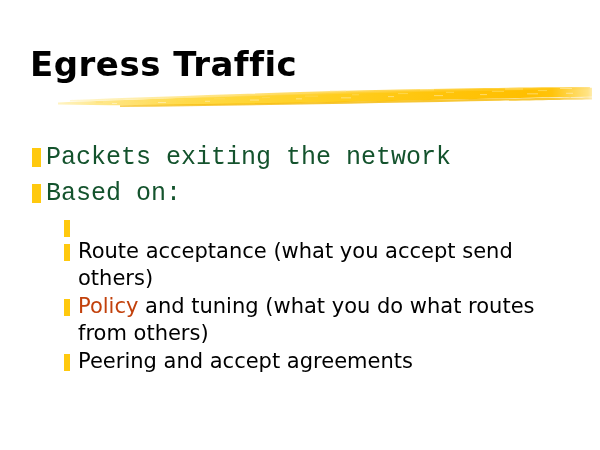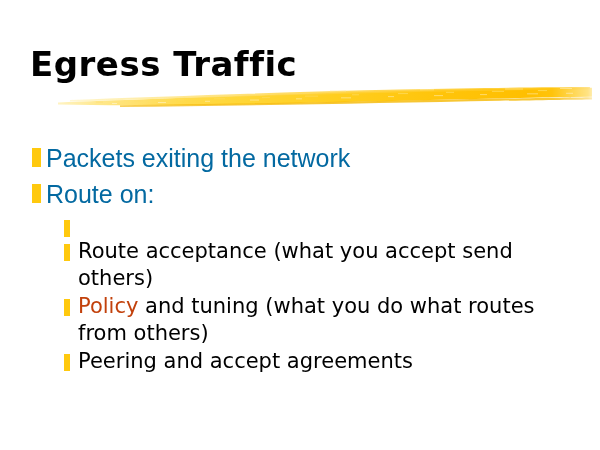--- a/index.html
+++ b/index.html
@@ -61,24 +61,24 @@
   }
   .marker-l1 {
     flex: 0 0 auto;
     width: 9px;
     height: 19px;
     background: #FFC90E;
     margin-top: 6px;
     margin-right: 5px;
   }
   .text-l1 {
-    font-family: Liberation Sans, sans-serif;
+    font-family: Liberation Mono, monospace;
     font-size: 25px;
     line-height: 32px;
-    color: #0369a1;
+    color: #14532d;
     font-weight: normal;
   }
 
   .sublist {
     margin: 2px 0 0 0;
     padding: 0;
   }
   .bullet-l2 {
     display: flex;
     align-items: flex-start;
@@ -207,21 +207,21 @@
 
   <div id="body-block">
 
     <div class="bullet-l1">
       <span class="marker-l1"></span>
       <span class="text-l1">Packets exiting the network</span>
     </div>
 
     <div class="bullet-l1">
       <span class="marker-l1"></span>
-      <span class="text-l1">Route on:</span>
+      <span class="text-l1">Based on:</span>
     </div>
 
     <div class="sublist">
 
       <div class="bullet-l2">
         <span class="marker-l2"></span>
       </div>
 
       <div class="bullet-l2">
         <span class="marker-l2"></span>

